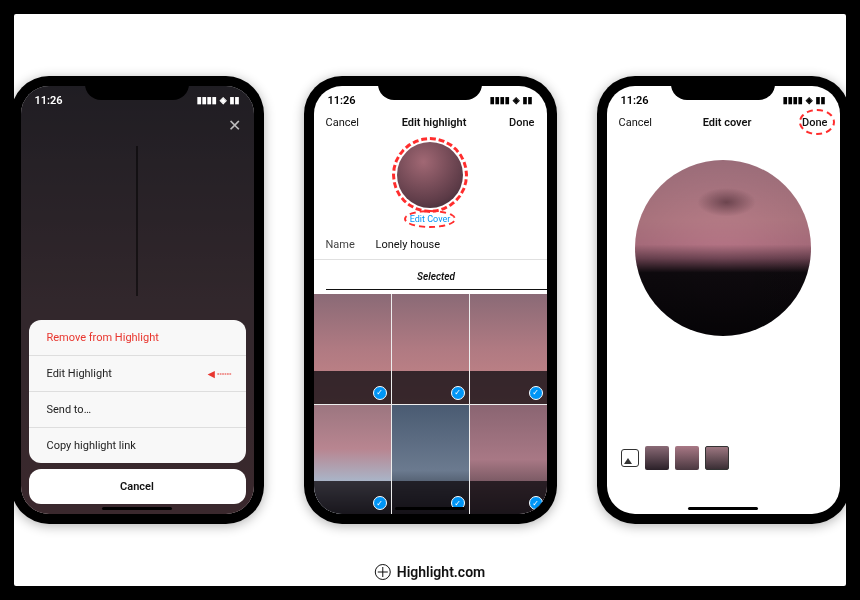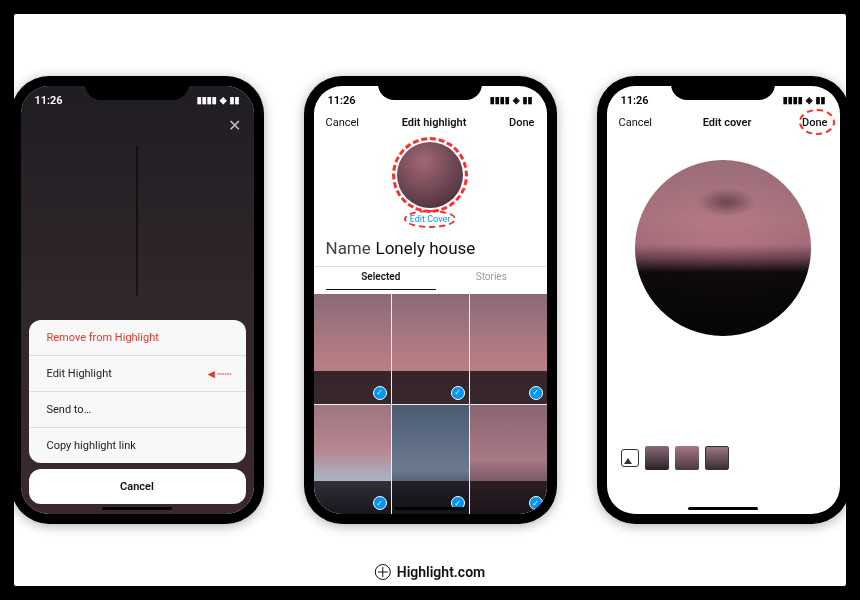--- a/index.html
+++ b/index.html
@@ -193,30 +193,31 @@
   }
   .name-row {
     position: absolute;
     top: 152px;
     left: 0;
     right: 0;
     display: flex;
     align-items: center;
     padding: 0 12px 8px;
     border-bottom: .5px solid rgba(0,0,0,.12);
-    font-size: 17px;
+    font-size: 11px;
   }
   .name-row .label { color: #444; width: 50px; }
   .name-row .value { color: #111; }
   .tabs-row {
     position: absolute;
     top: 178px;
     left: 12px; right: 0;
     display: flex;
     font-size: 10px;
+    font-style: italic;
   }
   .tabs-row div {
     flex: 1;
     text-align: center;
     padding: 7px 0;
     color: #999;
   }
   .tabs-row .active {
     color: #111;
     font-weight: 600;
@@ -467,21 +468,20 @@
           </div>
         </div>
 
         <div class="name-row">
           <span class="label">Name</span>
           <span class="value">Lonely house</span>
         </div>
 
         <div class="tabs-row">
           <div class="active">Selected</div>
-          <div>Stories</div>
         </div>
 
         <div class="grid">
           <div class="thumb">
               <div class="check">✓</div>
             </div>
           <div class="thumb">
               <div class="check">✓</div>
             </div>
           <div class="thumb">

